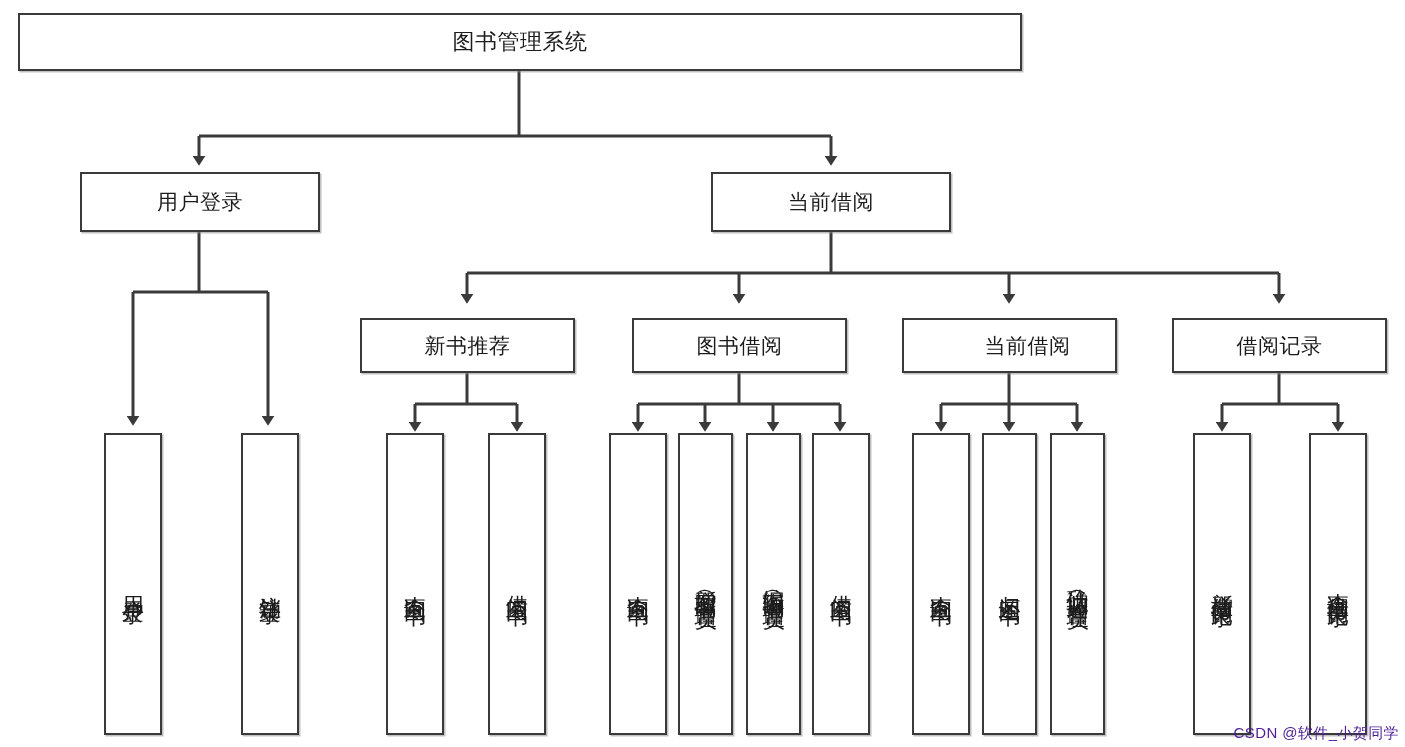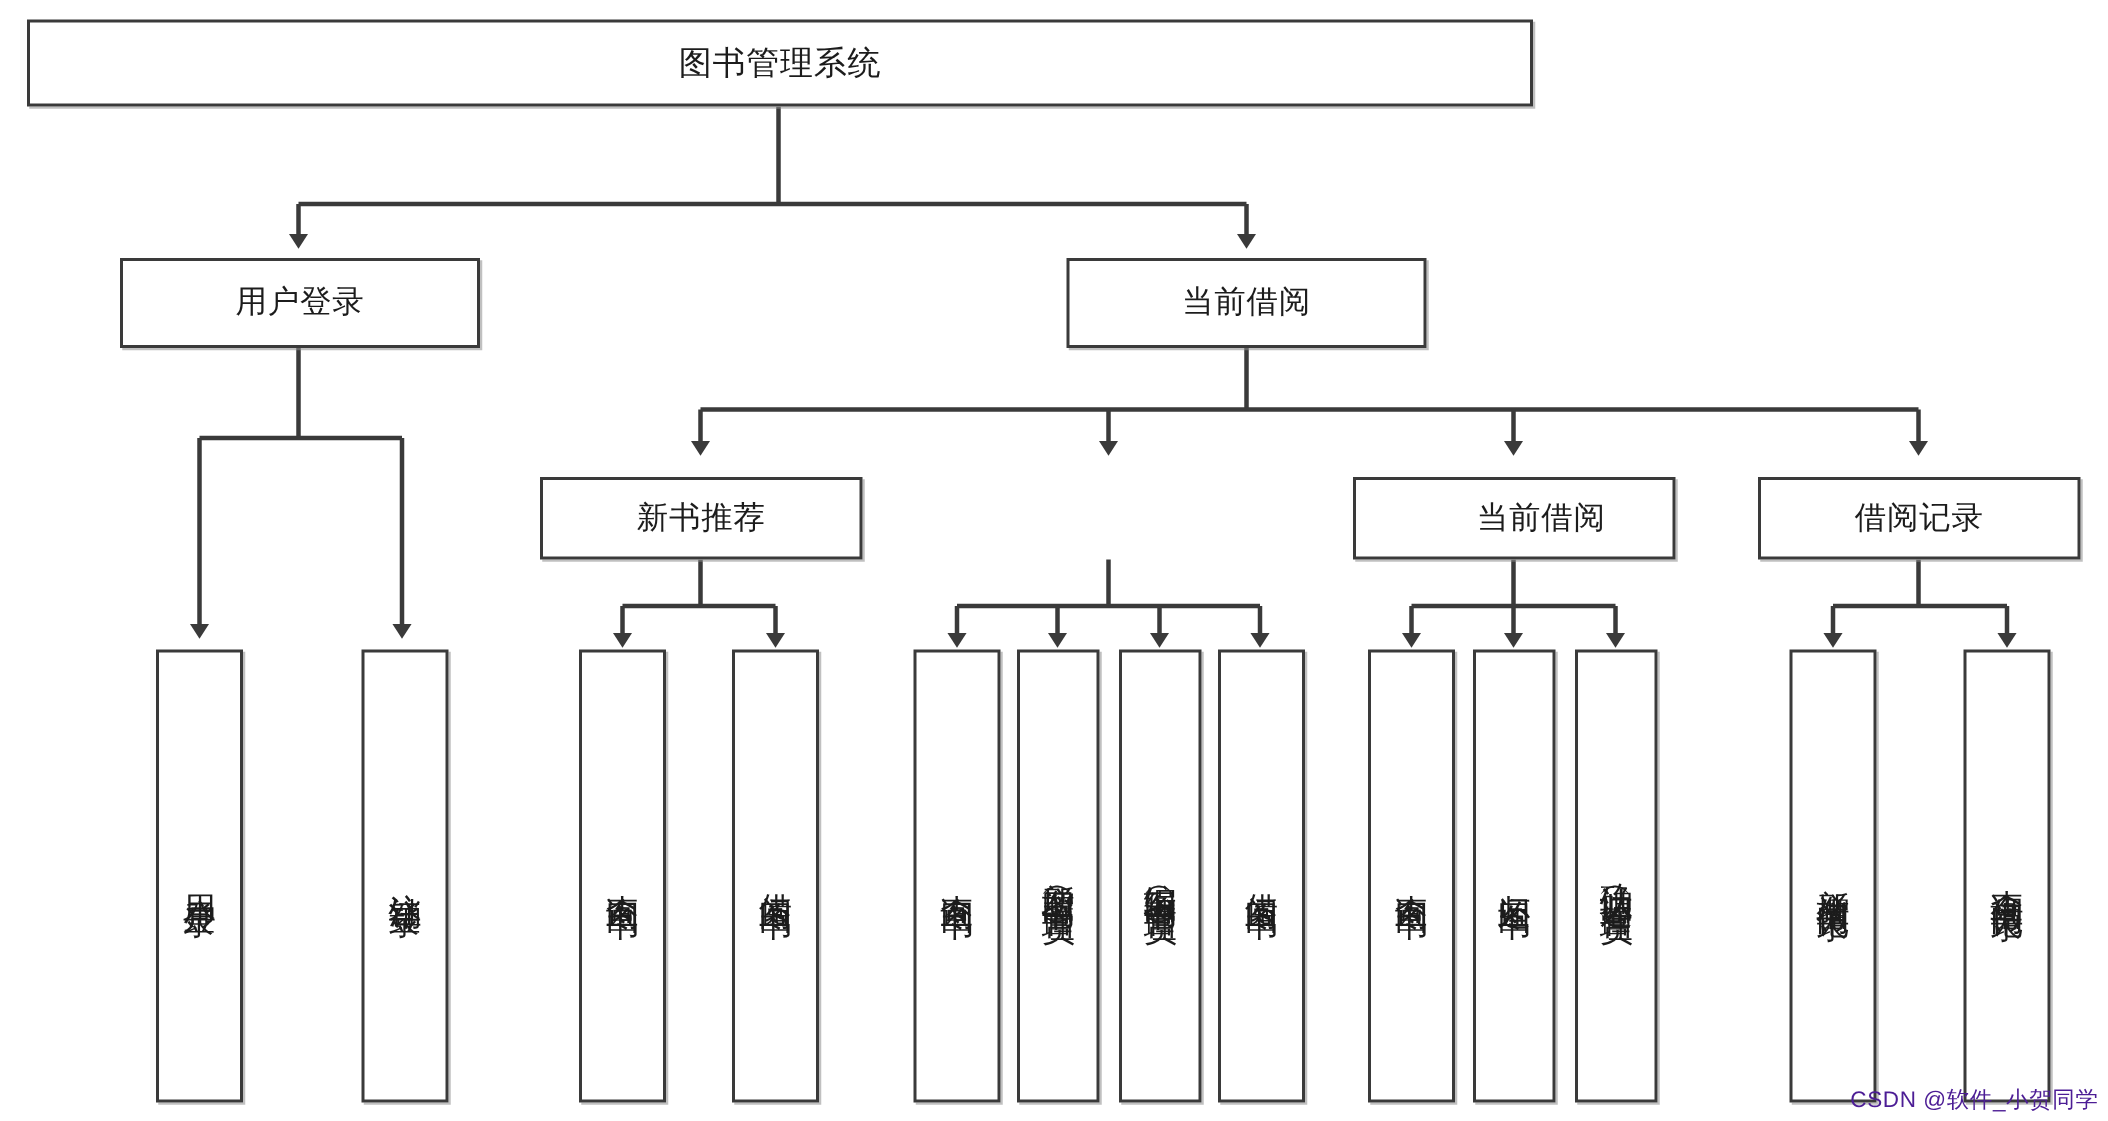--- a/index.html
+++ b/index.html
@@ -137,20 +137,23 @@
   <div class="node h" style="left:80px; top:172px; width:240px; height:60px;">
     <span class="label">用户登录</span>
   </div>
   <div class="node h" style="left:711px; top:172px; width:240px; height:60px;">
     <span class="label">当前借阅</span>
   </div>
 
   <div class="node h" style="left:360px; top:318px; width:215px; height:55px;">
     <span class="label">新书推荐</span>
   </div>
+  <div class="node h" style="left:632px; top:318px; width:215px; height:55px;">
+    <span class="label">图书借阅</span>
+  </div>
   <div class="node h" style="left:902px; top:318px; width:215px; height:55px;padding-left:36px;">
     <span class="label">当前借阅</span>
   </div>
   <div class="node h" style="left:1172px; top:318px; width:215px; height:55px;">
     <span class="label">借阅记录</span>
   </div>
 
   <div class="node v" style="left:104px; top:433px; width:58px; height:302px;">
     <span class="label">用户登录</span>
   </div>

